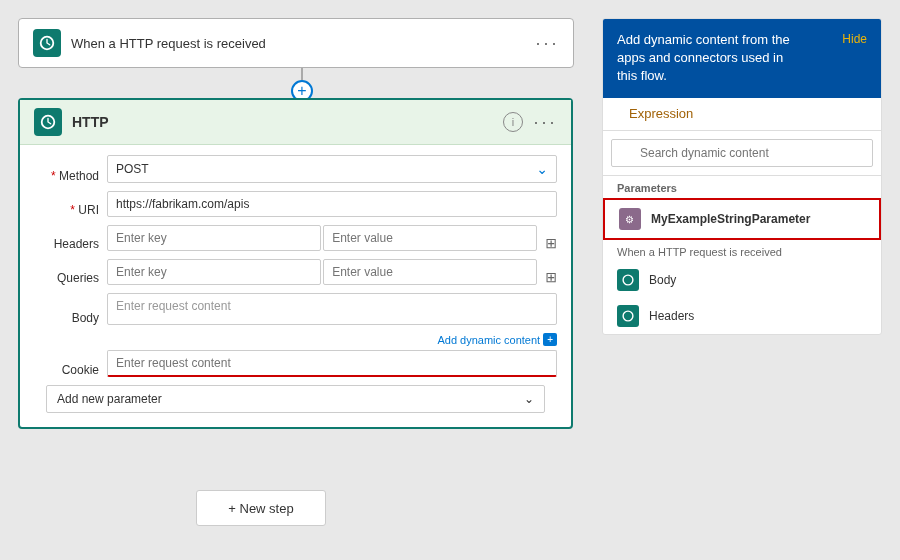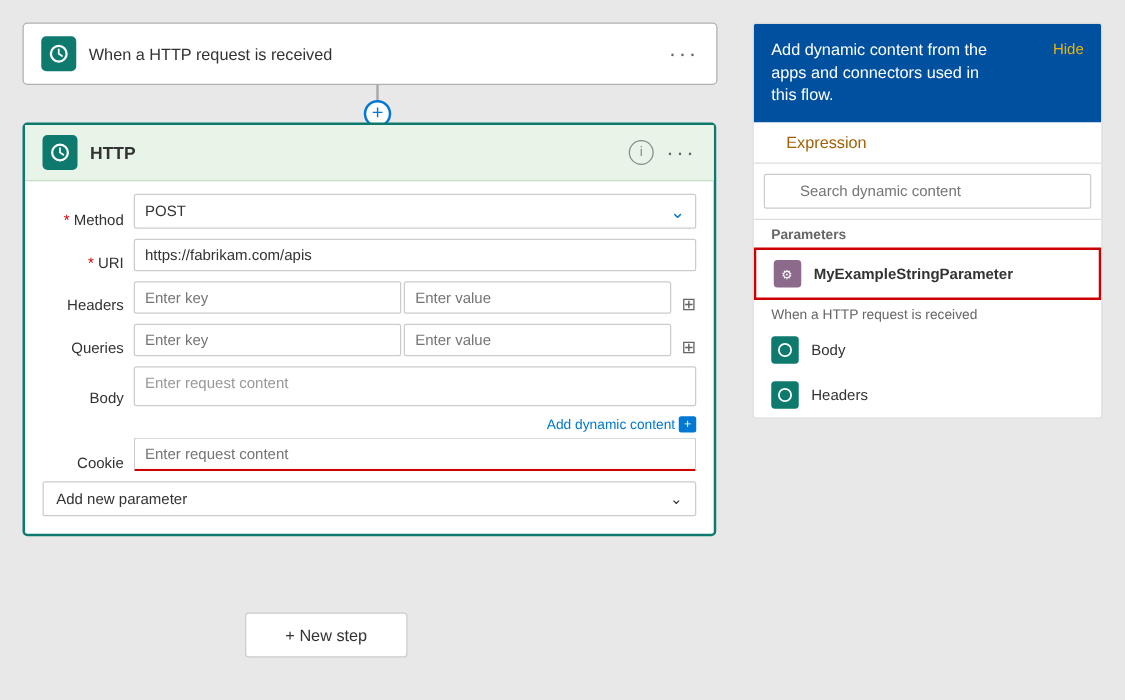--- a/index.html
+++ b/index.html
@@ -240,21 +240,21 @@
       border: 1px solid #ccc;
       border-bottom: 2px solid #c00;
       border-radius: 2px;
       padding: 5px 8px;
       font-size: 12px;
       background: #fff;
       color: #333;
       outline: none;
     }
     .add-param-row {
-      margin: 6px 0 8px;
+      margin: 6px 12px 8px;
     }
     .add-param-select {
       width: 100%;
       border: 1px solid #ccc;
       border-radius: 2px;
       padding: 6px 10px;
       font-size: 12px;
       background: #fff;
       color: #333;
       display: flex;

